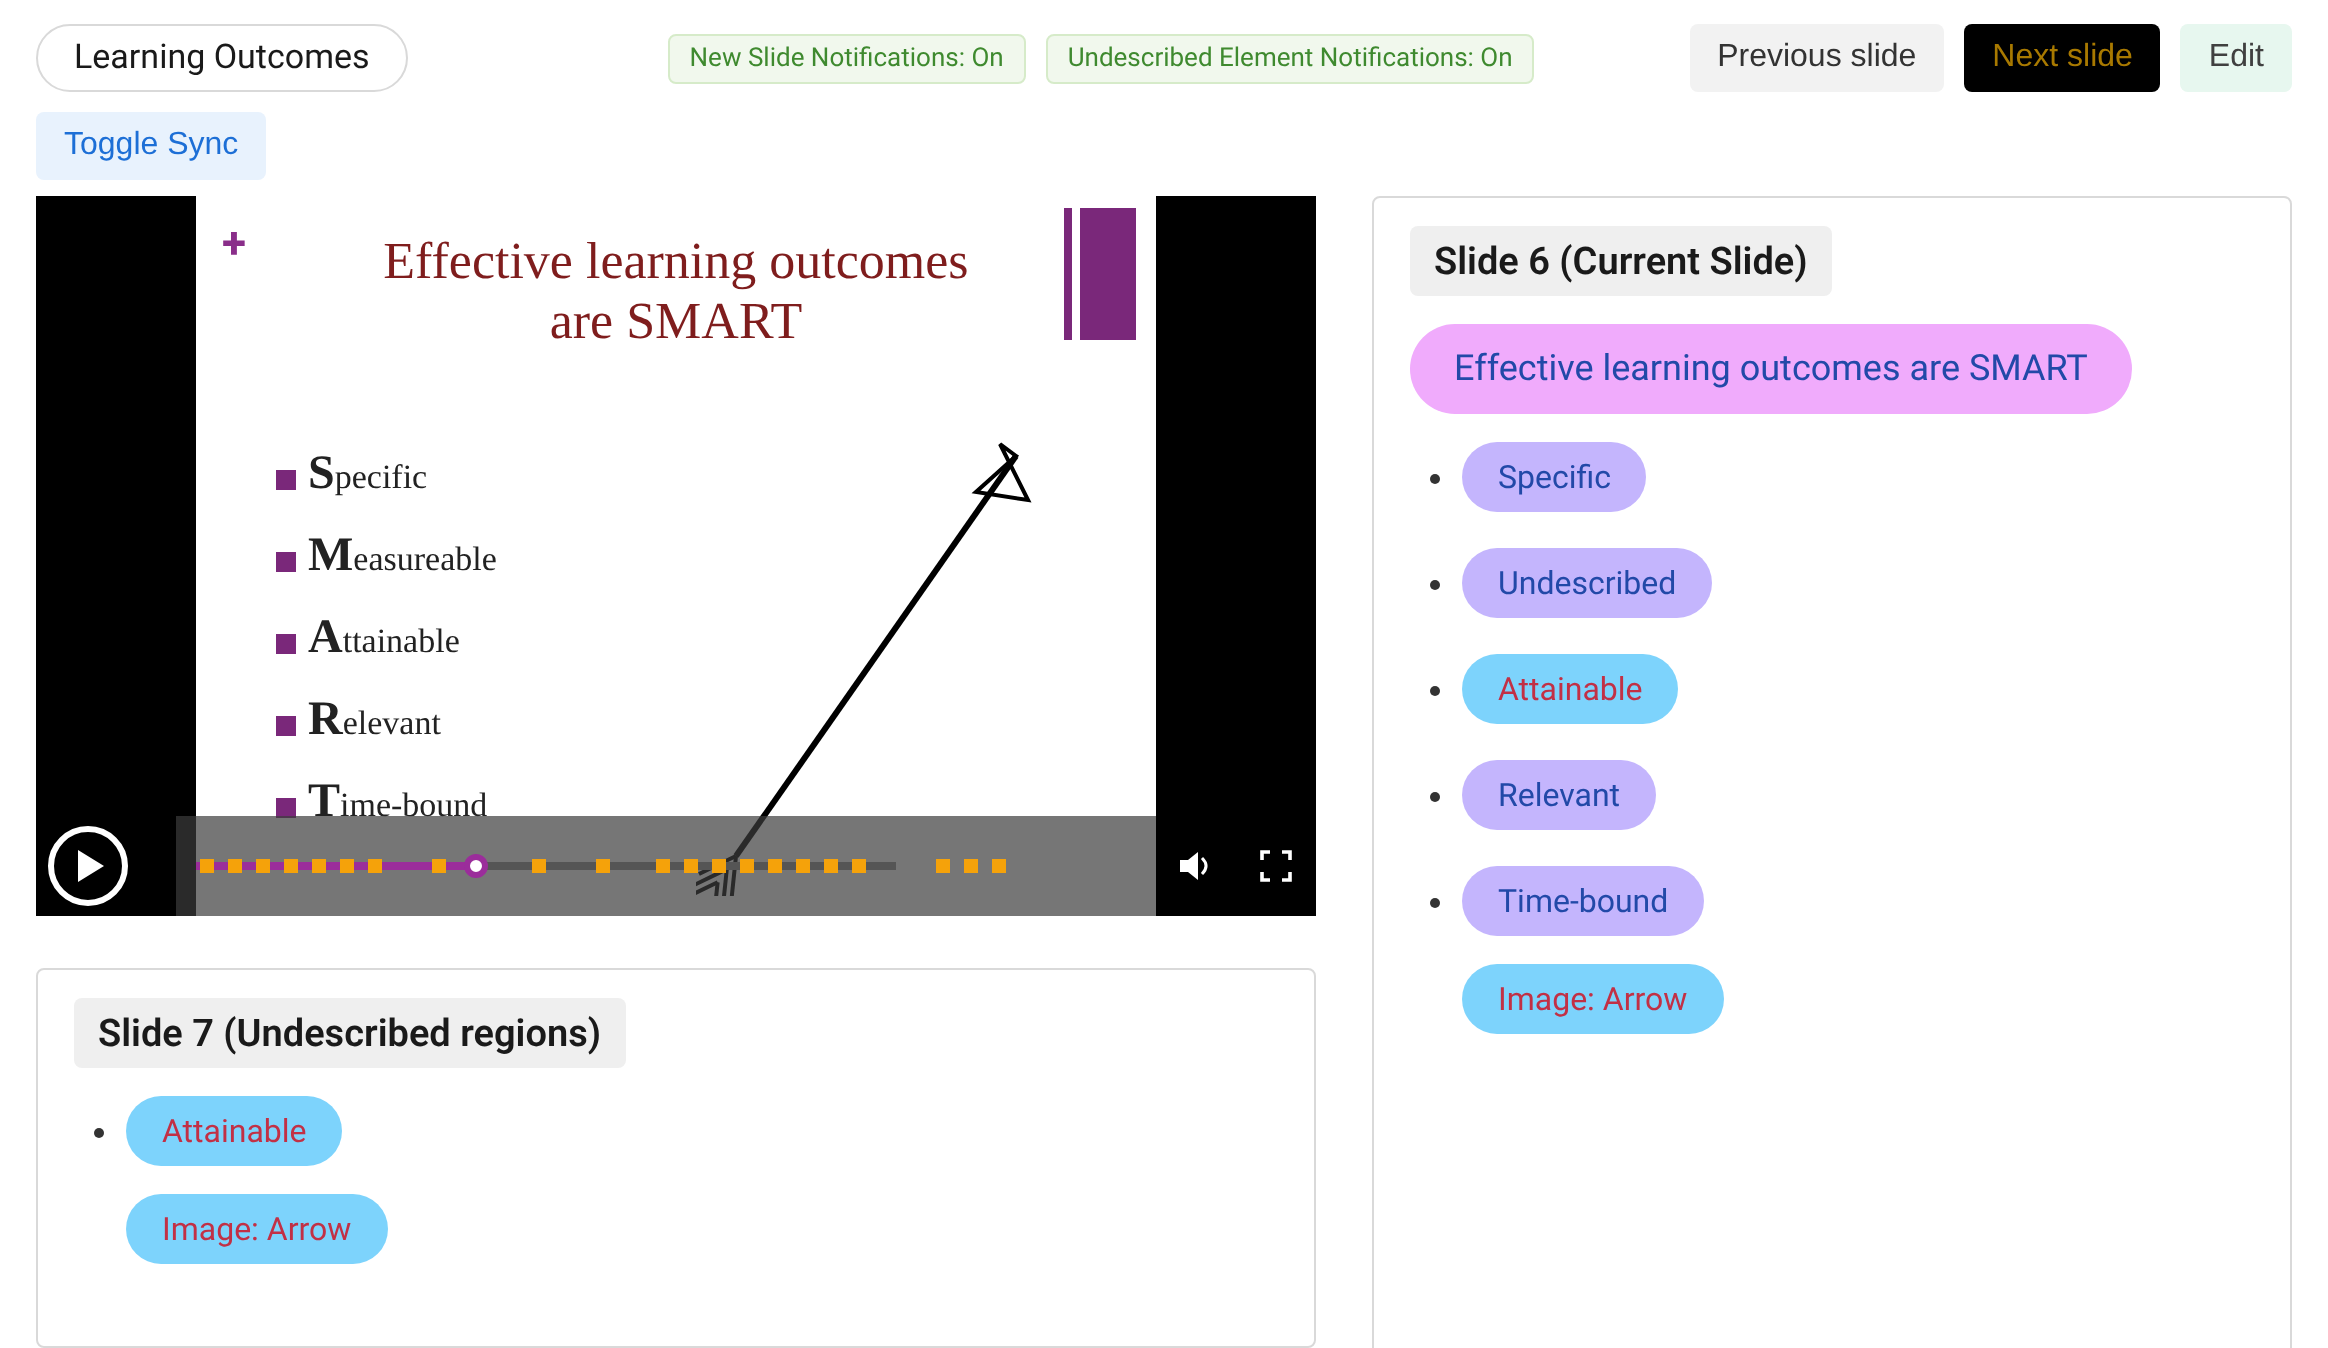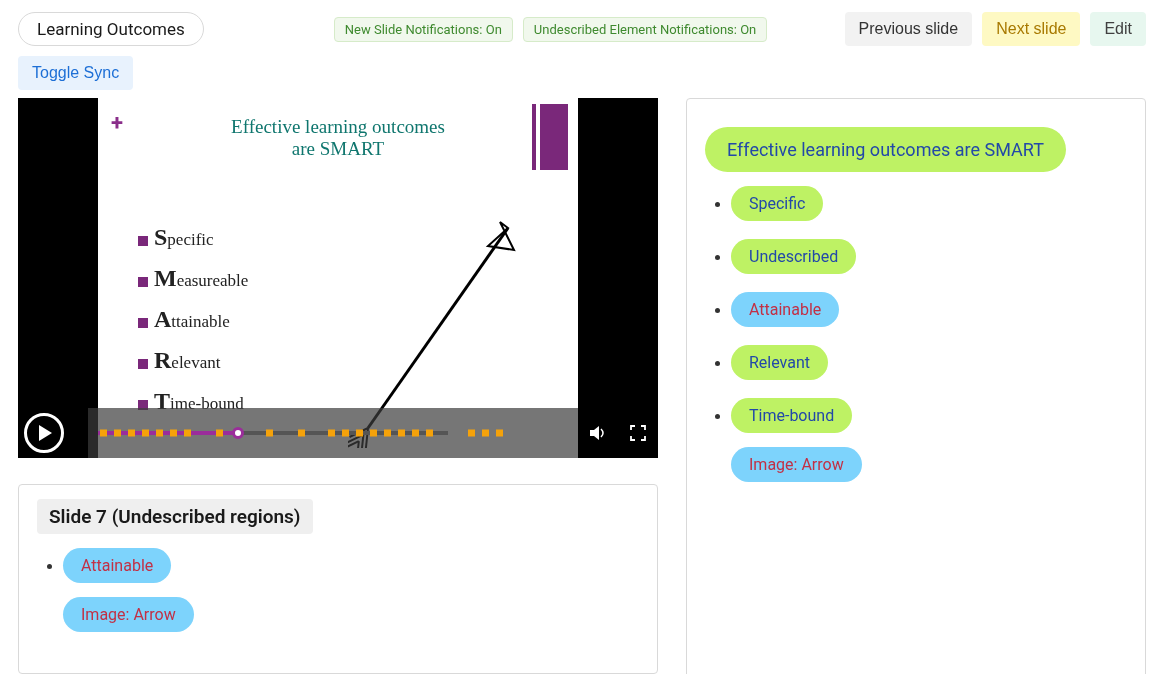--- a/index.html
+++ b/index.html
@@ -35,21 +35,21 @@
     border-radius: 4px;
   }
   .btn {
     border: none;
     border-radius: 4px;
     padding: 8px 14px;
     font-size: 16px;
     cursor: pointer;
   }
   .btn-gray { background: #f2f2f2; color: #333; }
-  .btn-yellow { background: #fef9c3; color: #a87900; }
+  .btn-yellow { background: #000000; color: #a87900; }
   .btn-green { background: #e7f7ef; color: #404040; }
   .btn-blue { background: #e8f2fd; color: #1d6fd6; }
 
   .main-row {
     display: flex;
     gap: 28px;
     align-items: flex-start;
   }
   .left-col { width: 640px; }
   .right-col { flex: 1; }
@@ -68,22 +68,22 @@
     width: 480px; height: 360px;
     background: #fff;
   }
   .plus-mark {
     position: absolute; left: 13px; top: 12px;
     color: #8a2e8a; font-weight: bold; font-size: 22px;
   }
   .slide-title {
     text-align: center;
     font-family: Georgia, "Times New Roman", serif;
-    color: #0f766e;
-    font-size: 19px;
+    color: #7f1d1d;
+    font-size: 26px;
     line-height: 1.15;
     margin-top: 18px;
     padding: 0 40px;
   }
   .slide-box {
     position: absolute; right: 10px; top: 6px;
     width: 28px; height: 66px; background: #7a287a;
   }
   .slide-bar {
     position: absolute; right: 42px; top: 6px;
@@ -186,22 +186,22 @@
   }
   ul.bullets { list-style: disc; padding-left: 26px; margin: 14px 0 0; }
   ul.bullets > li { margin: 0 0 18px 0; }
   ul.bullets > li::marker { color: #333; }
   .chip {
     display: inline-block;
     border-radius: 999px;
     padding: 8px 18px;
     font-size: 16px;
   }
-  .chip-blue { background: #bef264; color: #2249a8; }
-  .chip-blue-lg { background: #bef264; color: #2249a8; font-size: 18px; padding: 12px 22px; }
+  .chip-blue { background: #c4b5fd; color: #2249a8; }
+  .chip-blue-lg { background: #f0abfc; color: #2249a8; font-size: 18px; padding: 12px 22px; }
   .chip-red { background: #7dd3fc; color: #c23045; }
   .stack-gap { margin-top: 14px; display:block; }
   .right-title-wrap { margin: 14px 0 10px; }
 </style>
 </head>
 <body>
 
 <div class="top-row">
   <div class="title-pill">Learning Outcomes</div>
   <div style="width:110px"></div>
@@ -321,20 +321,21 @@
           <span class="chip chip-red">Attainable</span>
           <span class="stack-gap"></span>
           <span class="chip chip-red">Image: Arrow</span>
         </li>
       </ul>
     </div>
   </div>
 
   <div class="right-col">
     <div class="panel">
+      <div class="panel-header">Slide 6 (Current Slide)</div>
       <div class="right-title-wrap">
         <span class="chip chip-blue-lg">Effective learning outcomes are SMART</span>
       </div>
       <ul class="bullets">
         <li><span class="chip chip-blue">Specific</span></li>
         <li><span class="chip chip-blue">Undescribed</span></li>
         <li><span class="chip chip-red">Attainable</span></li>
         <li><span class="chip chip-blue">Relevant</span></li>
         <li>
           <span class="chip chip-blue">Time-bound</span>

